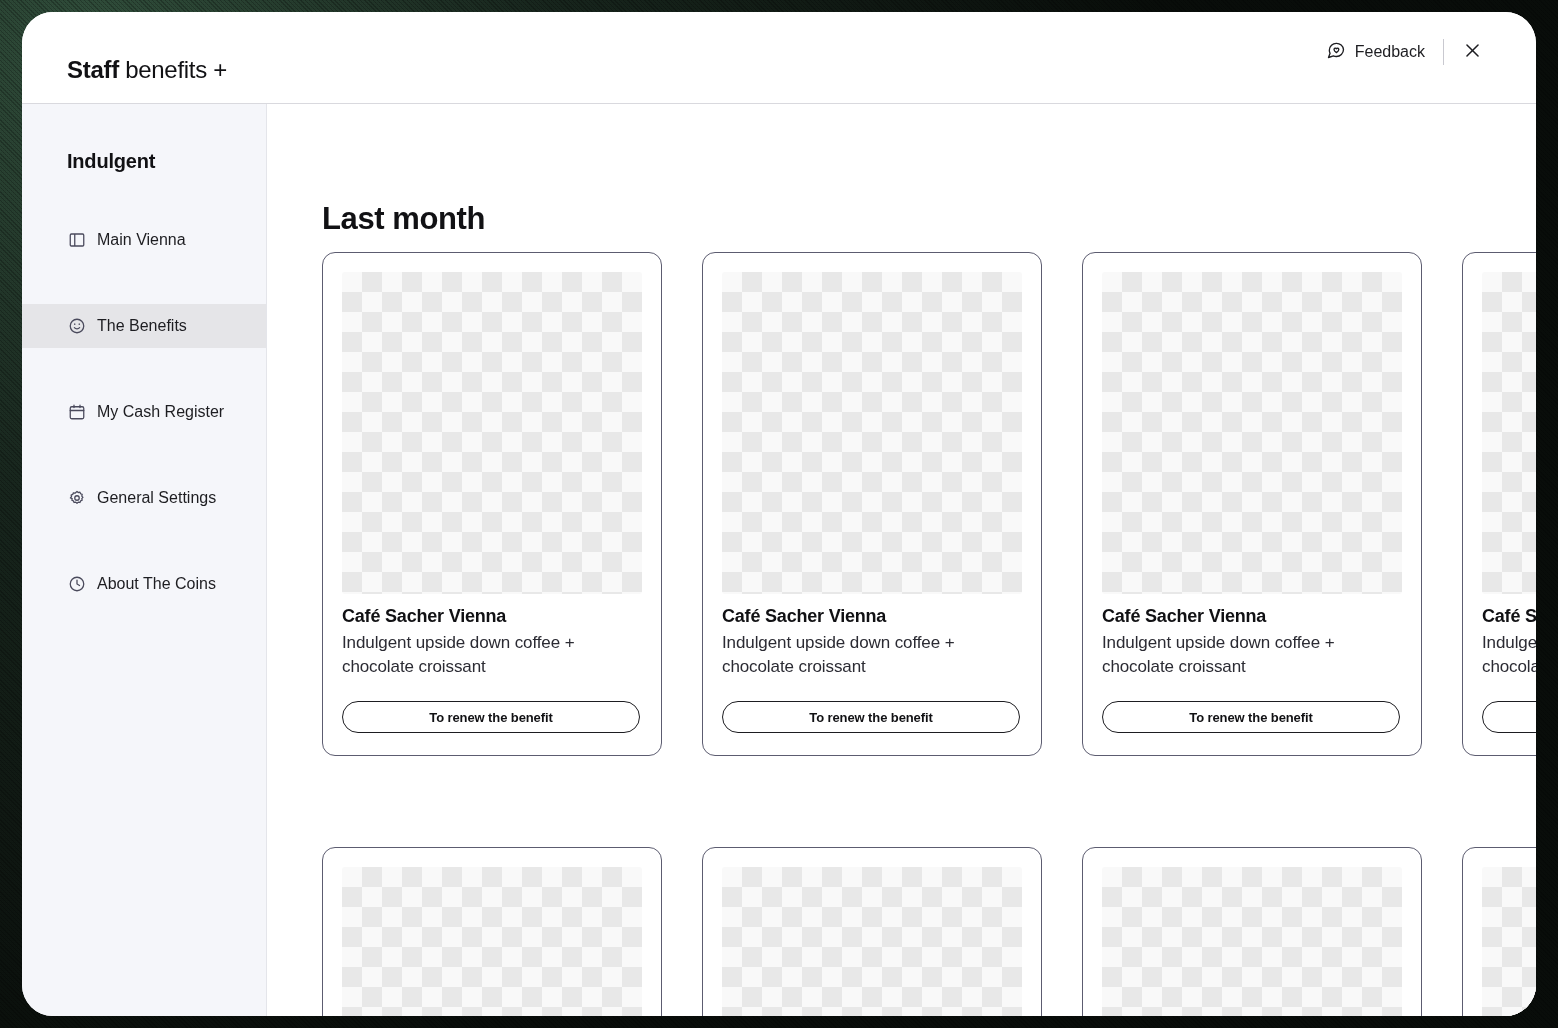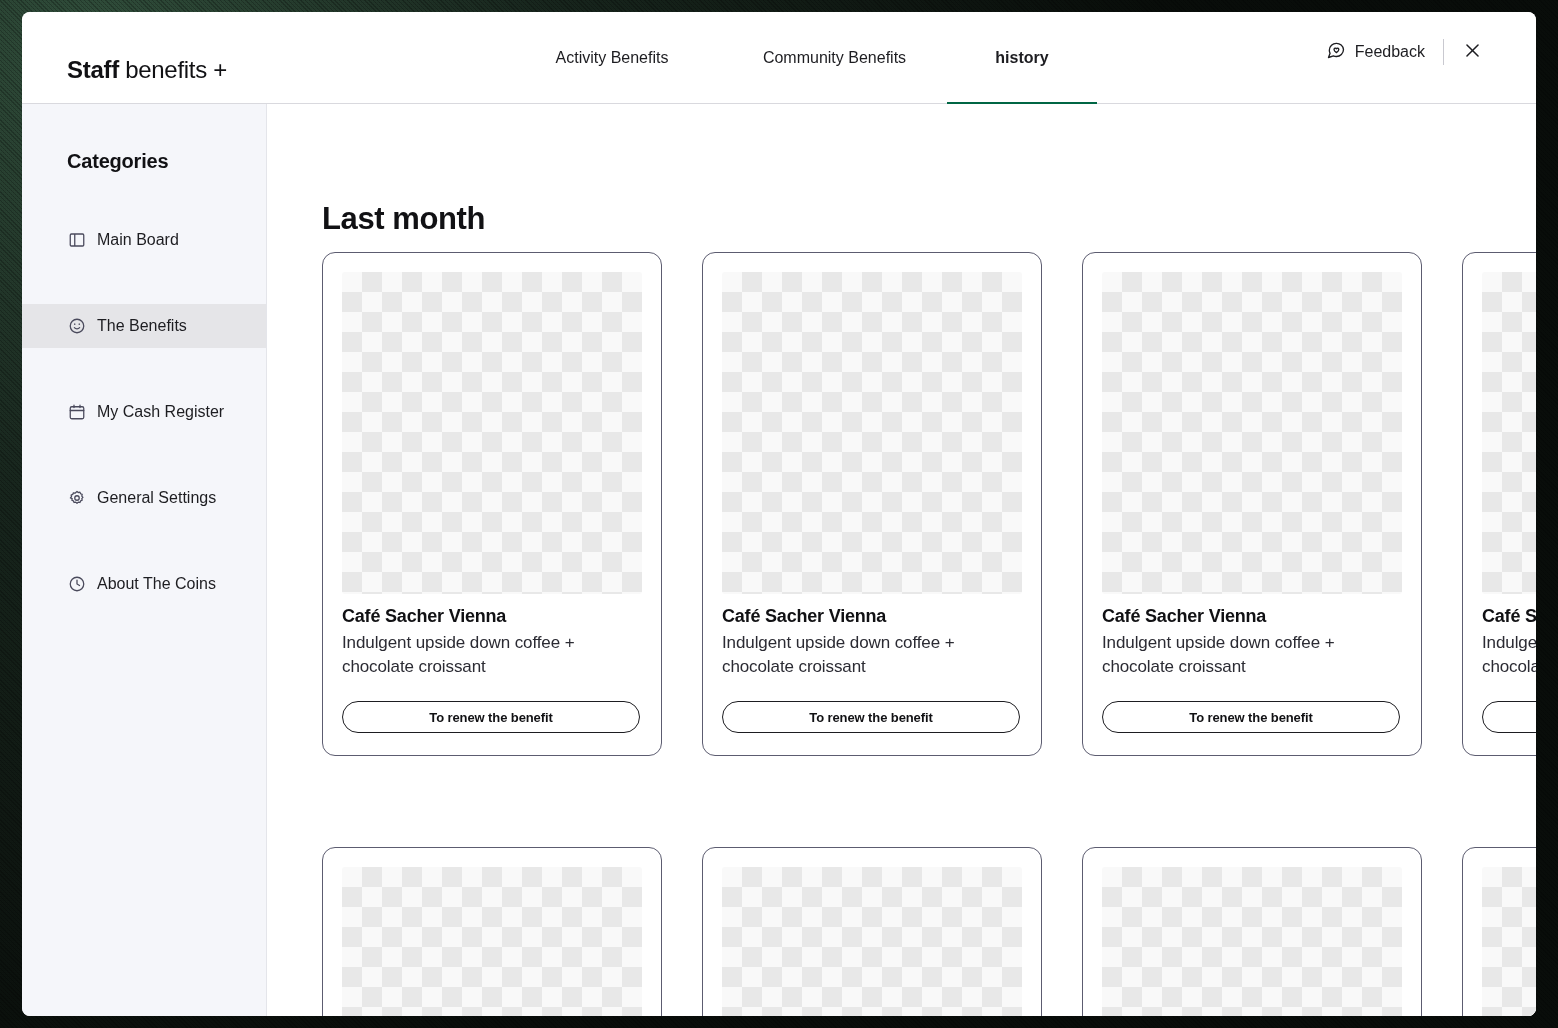--- a/index.html
+++ b/index.html
@@ -37,21 +37,21 @@
   }
 
   
   #window {
     position: absolute;
     left: 22px;
     top: 12px;
     width: 1514px;
     height: 1004px;
     background: #ffffff;
-    border-radius: 8px;
+    border-radius: 31px;
     overflow: hidden;
   }
 
   
   #header {
     position: absolute;
     left: 0; top: 0;
     width: 100%;
     height: 92px;
     background: #ffffff;
@@ -299,31 +299,20 @@
 <body>
 
 <div id="backdrop"></div>
 
 <div id="window">
 
   <div id="header">
 
     <div class="logo"><span class="b">Staff</span><span class="r"> benefits +</span></div>
 
-    <div id="nav">
-      <div class="nav-tab t0">
-          <span>Activity Benefits</span>
-        </div>
-      <div class="nav-tab t1">
-          <span>Community Benefits</span>
-        </div>
-      <div class="nav-tab t2 active">
-          <span>history</span>
-        </div>
-    </div>
 
     <div id="header-right">
       <div id="feedback-btn">
         <span>
           <svg width="20" height="20" viewBox="0 0 24 24" fill="none" stroke="#1d1d21" stroke-width="1.6" stroke-linecap="round" stroke-linejoin="round">
             <path d="M21 11.5a8.4 8.4 0 0 1-8.5 8.3 8.8 8.8 0 0 1-3.6-.7L3 21l1.9-5.1a8.2 8.2 0 0 1-.9-3.7A8.4 8.4 0 0 1 12.5 4 8.4 8.4 0 0 1 21 11.5z"></path>
             <path d="M12.5 15.1s-2.9-1.9-2.9-3.7a1.6 1.6 0 0 1 2.9-.9 1.6 1.6 0 0 1 2.9.9c0 1.8-2.9 3.7-2.9 3.7z"></path>
           </svg>
         </span>
         <span>Feedback</span>
@@ -333,32 +322,32 @@
         <span>
           <svg width="19" height="19" viewBox="0 0 24 24" fill="none" stroke="#1d1d21" stroke-width="1.9" stroke-linecap="round">
             <path d="M5 5 L19 19 M19 5 L5 19"></path>
           </svg>
         </span>
       </div>
     </div>
   </div>
 
   <div id="sidebar">
-    <div id="categories-title">Categories</div>
+    <div id="categories-title">Indulgent</div>
 
     <div id="sidebar-list">
 
       <div class="side-item">
         <span class="s-ico">
           <svg width="18" height="18" viewBox="0 0 24 24" fill="none" stroke="currentColor" stroke-width="1.7" stroke-linejoin="round">
             <rect x="3" y="4" width="18" height="16" rx="1.5"></rect>
             <path d="M9 4 L9 20"></path>
           </svg>
         </span>
-        <span class="s-lbl">Main Board</span>
+        <span class="s-lbl">Main Vienna</span>
       </div>
 
       <div class="side-item sel">
         <span class="s-ico">
           <svg width="18" height="18" viewBox="0 0 24 24" fill="none" stroke="currentColor" stroke-width="1.7" stroke-linecap="round">
             <circle cx="12" cy="12" r="9"></circle>
             <path d="M8.5 14.2a4.6 4.6 0 0 0 7 0"></path>
             <path d="M9 9.3v.6 M15 9.3v.6"></path>
           </svg>
         </span>

